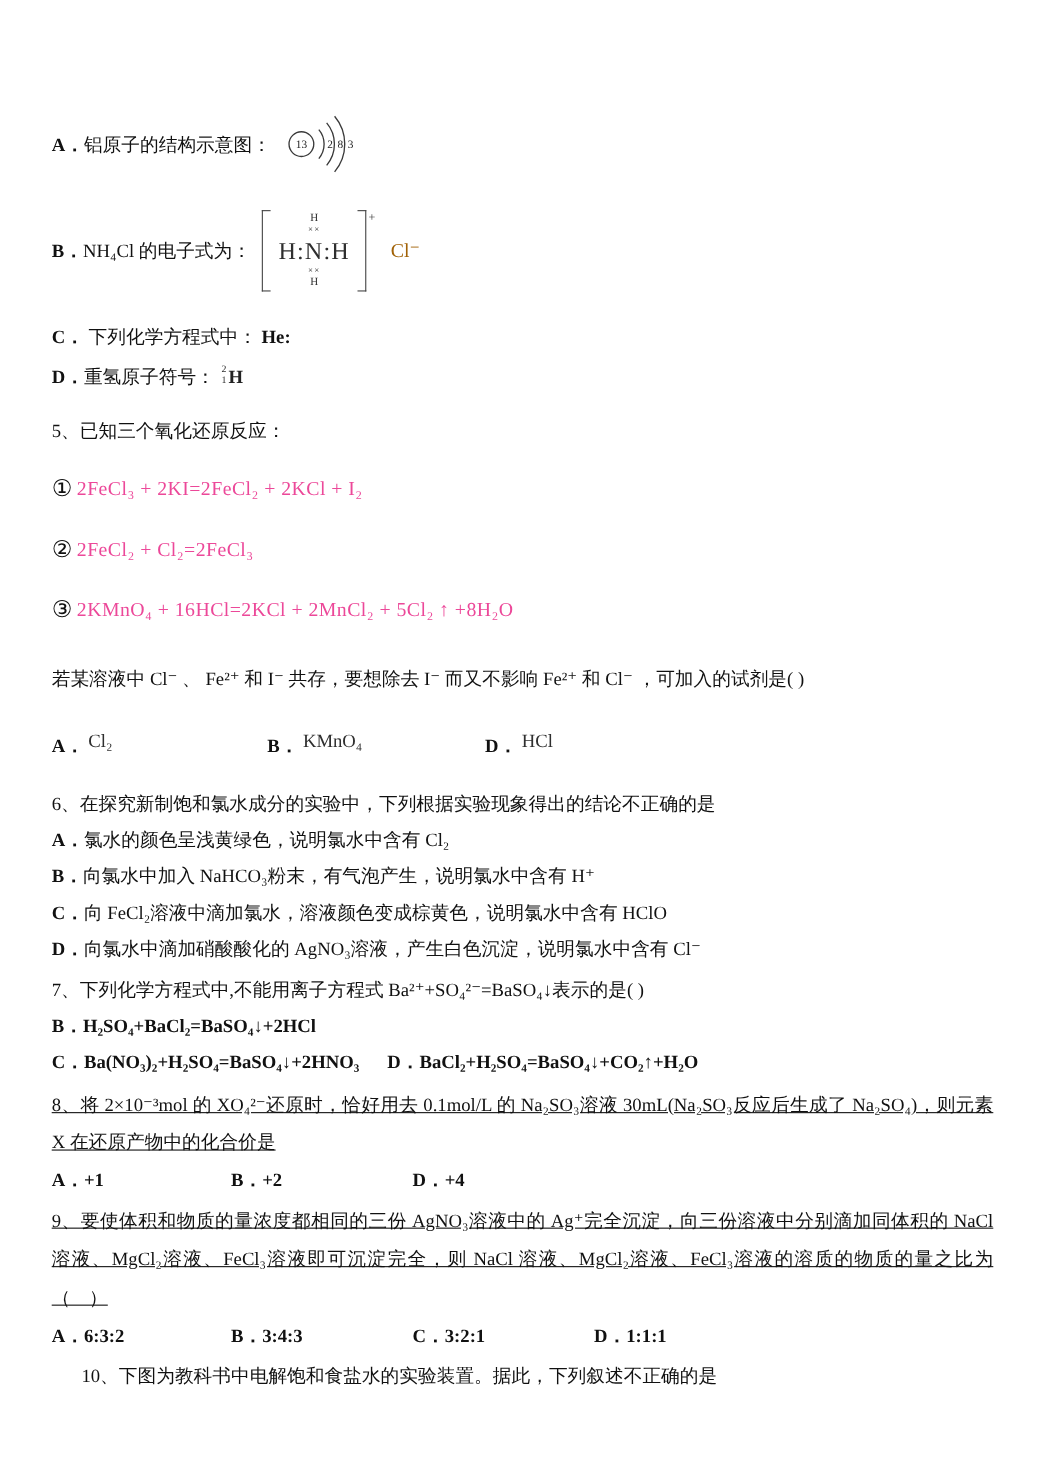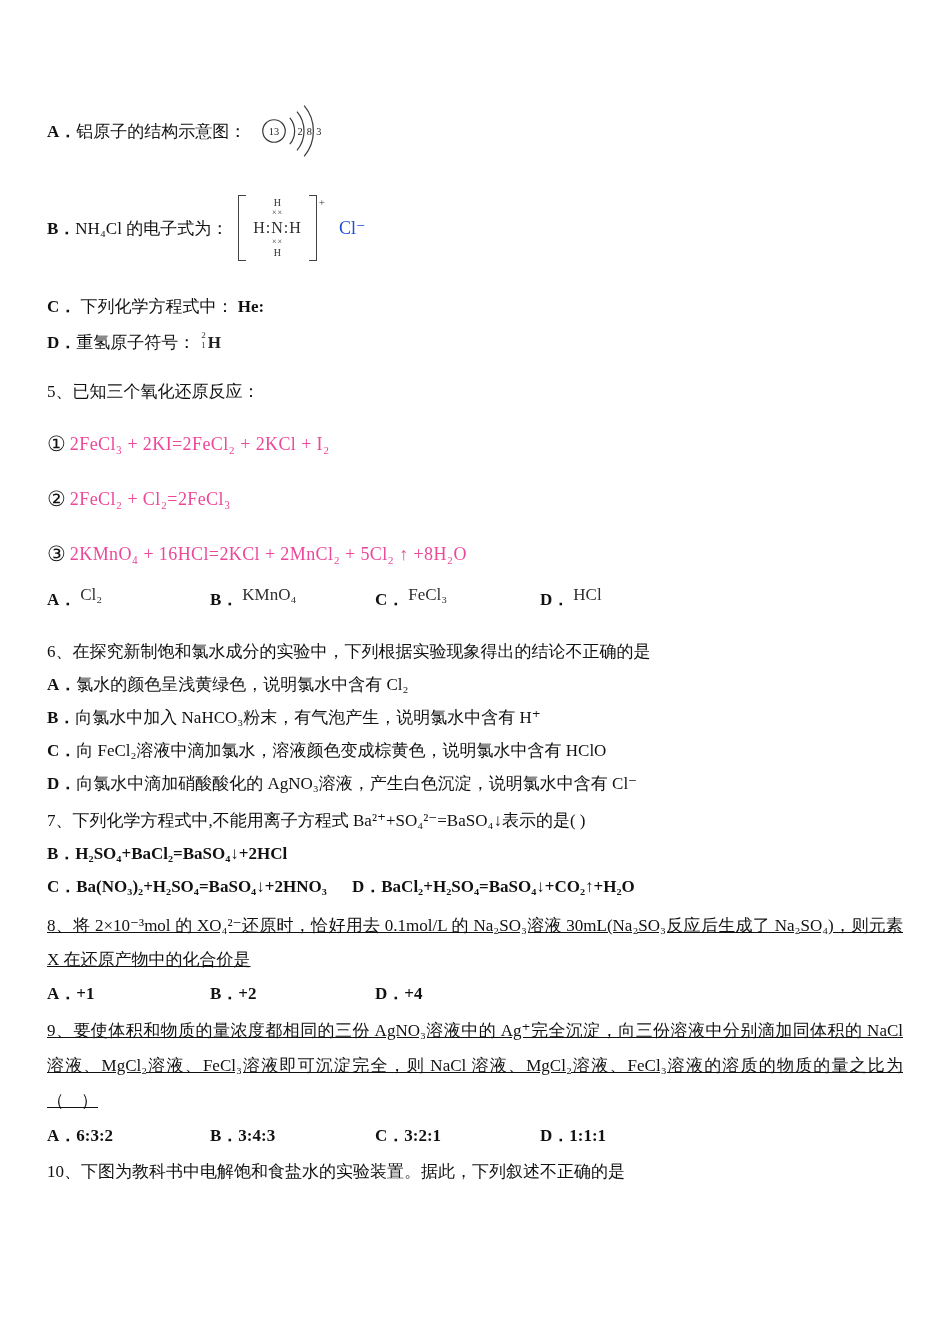--- a/index.html
+++ b/index.html
@@ -20,56 +20,56 @@
   .atom-svg { margin-left:10px; }
   .atom-stroke { fill:none; stroke:#3a3a3a; stroke-width:1.3; }
   .atom-num { font-size:11px; fill:#222; font-family:"Liberation Serif","DejaVu Serif",serif; }
 
   
   .q4b { display:flex; align-items:center; height:96px; margin-top:18px; }
   .ef { display:inline-flex; align-items:stretch; margin-left:10px; color:#2f2f2f; }
   .ef-core { display:inline-flex; flex-direction:column; align-items:center; padding:2px 7px; line-height:1.15; }
   .ef-sm { font-size:10px; line-height:1.2; }
   .ef-x  { font-size:8px; letter-spacing:1px; line-height:1.1; }
-  .ef-mid{ font-size:16px; line-height:1.25; letter-spacing:1px; }
+  .ef-mid{ font-size:22px; line-height:1.25; letter-spacing:1px; }
   .bracket { width:7px; }
   .bl { border-left:1.5px solid #444; border-top:1.5px solid #444; border-bottom:1.5px solid #444; }
   .br { border-right:1.5px solid #444; border-top:1.5px solid #444; border-bottom:1.5px solid #444; }
   .ef-charge { font-size:11px; align-self:flex-start; margin-left:2px; line-height:1; padding-top:2px; }
-  .ef-anion { margin-left:14px; font-size:18px; color:#1d4ed8; align-self:center; }
+  .ef-anion { margin-left:14px; font-size:18px; color:#a16207; align-self:center; }
 
   .q4c { margin-top:14px; }
   .q4d { height:38px; display:flex; align-items:center; }
   .iso { display:inline-flex; align-items:center; margin-left:6px; color:#2f2f2f; }
   .iso-col { display:inline-flex; flex-direction:column; align-items:center; font-size:9px; line-height:1.15; margin-right:2px; position:relative; top:-2px; }
   .iso-sym { font-size:17px; font-weight:600; color:#222; }
 
   
   .q5-stem { margin-top:14px; }
   .eq-line { display:flex; align-items:center; height:38px; margin-top:17px; }
   .eq-num { font-size:21px; margin-right:4px; color:#111; }
   .eq-formula { font-size:18px; color:#ec4899; letter-spacing:0.4px; }
   .q5-question { margin-top:28px; }
 
   
   .row4 { display:flex; margin-top:0; line-height:34px; }
   .c1 { width:163px; } .c2 { width:165px; } .c3 { width:165px; } .c4 { flex:1; }
-  .q5-row { margin-top:10px; }
+  .q5-row { margin-top:28px;gap:33px; }
   .raised { position:relative; top:-5px; color:#2f2f2f; margin-left:4px; }
 
   .q6-stem { margin-top:18px; }
   .q7-stem { margin-top:4px; }
   .row2 { display:flex; line-height:33px; }
   .w330 { width:330px; } .w305 { width:305px; }
 
   .q8-stem { margin-top:6px; line-height:34px; }
   .q8-row { line-height:34px; }
   .q9-stem { margin-top:2px; line-height:35px; }
   .q9-row { line-height:35px; }
-  .q10-stem { margin-top:2px; line-height:34px; }
+  .q10-stem { margin-top:2px; line-height:34px;margin-left:27px; }
 </style>
 </head>
 <body>
 
 <div class="page">
 
   <div class="line q4a">
     <span class="opt-label">A．</span>
     <span>铝原子的结构示意图：</span>
     <svg class="atom-svg" width="96" height="60" viewBox="0 0 96 64">
@@ -128,30 +128,28 @@
   </div>
   <div class="eq-line">
     <span class="eq-num">②</span>
     <span class="eq-formula">2FeCl₂ + Cl₂=2FeCl₃</span>
   </div>
   <div class="eq-line">
     <span class="eq-num">③</span>
     <span class="eq-formula">2KMnO₄ + 16HCl=2KCl + 2MnCl₂ + 5Cl₂ ↑ +8H₂O</span>
   </div>
 
+  <div class="line q5-question">若某溶液中 Cl⁻ 、 Fe²⁺ 和 I⁻ 共存，要想除去 I⁻ 而又不影响 Fe²⁺ 和 Cl⁻ ，可加入的试剂是( )</div>
 
   <div class="row4 q5-row">
     <div class="c1">
       <span class="opt-label">A．</span><span class="raised">Cl₂</span>
     </div>
     <div class="c2">
       <span class="opt-label">B．</span><span class="raised">KMnO₄</span>
-    </div>
-    <div class="c3">
-      <span class="opt-label">C．</span><span class="raised">FeCl₃</span>
     </div>
     <div class="c4">
       <span class="opt-label">D．</span><span class="raised">HCl</span>
     </div>
   </div>
 
   <div class="line q6-stem">6、在探究新制饱和氯水成分的实验中，下列根据实验现象得出的结论不正确的是</div>
   <div class="line">
     <span class="opt-label">A．</span><span>氯水的颜色呈浅黄绿色，说明氯水中含有 Cl₂</span>
   </div>

